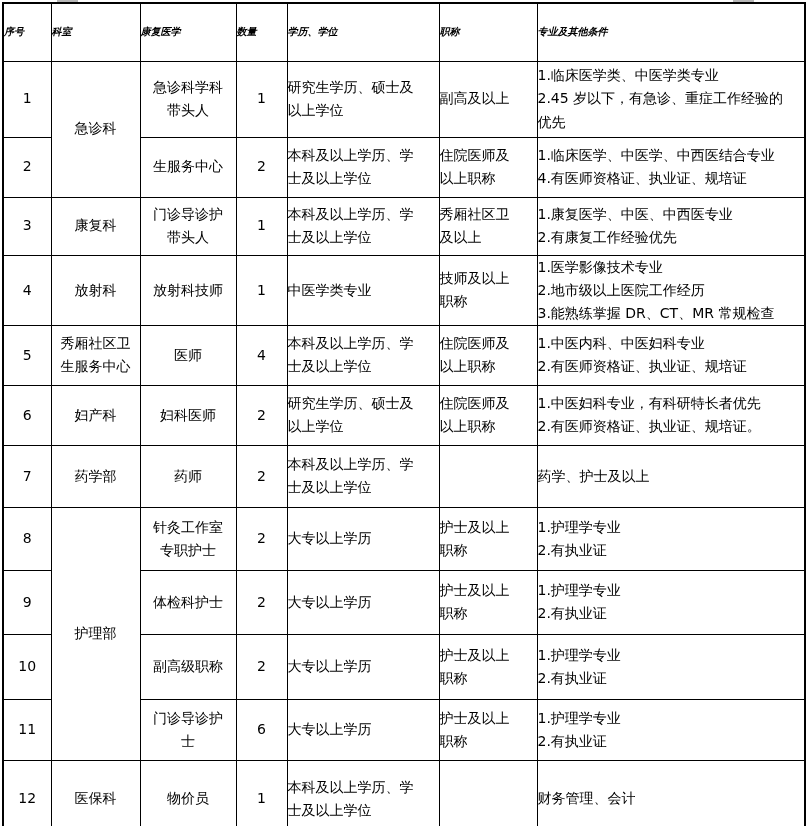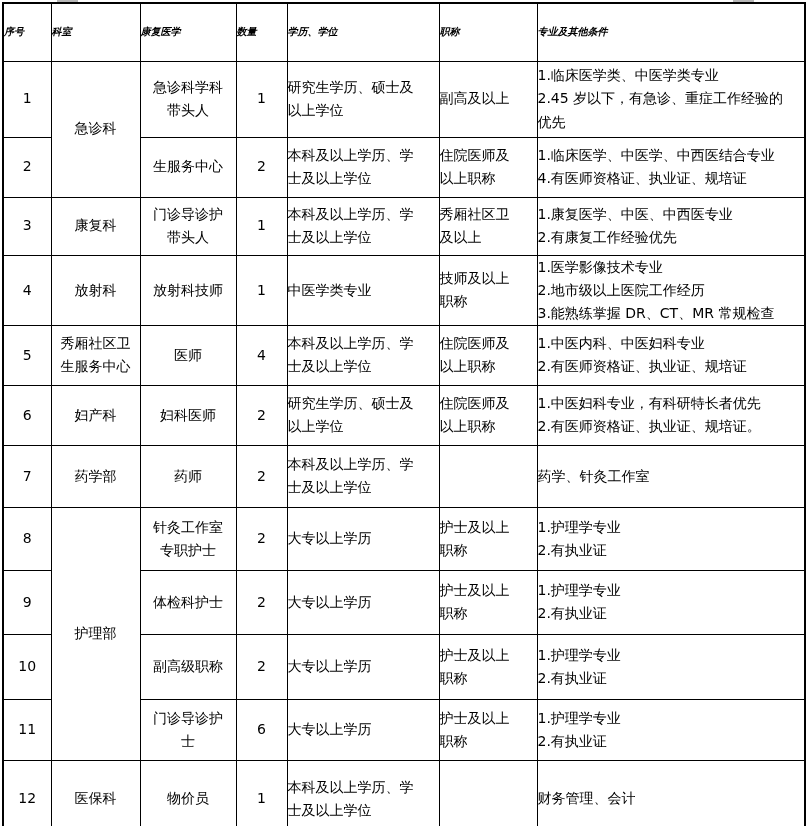--- a/index.html
+++ b/index.html
@@ -170,21 +170,21 @@
       </tr>
 
       <tr style="height:62px">
         <td class="center">7</td>
         <td class="center">药学部</td>
         <td class="center">药师</td>
         <td class="center">2</td>
         <td class="left">本科及以上学历、学
 士及以上学位</td>
         <td class="left"></td>
-        <td class="left">药学、针灸工作室</td>
+        <td class="left">药学、护士及以上</td>
       </tr>
 
       <tr style="height:63px">
         <td class="center">8</td>
         <td class="center" rowspan="4">护理部</td>
         <td class="center">针灸工作室
 专职护士</td>
         <td class="center">2</td>
         <td class="left">大专以上学历</td>
         <td class="left">护士及以上

